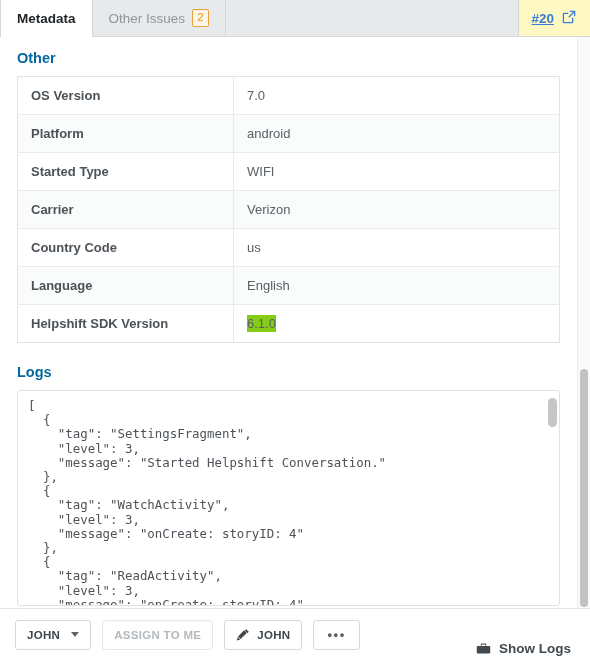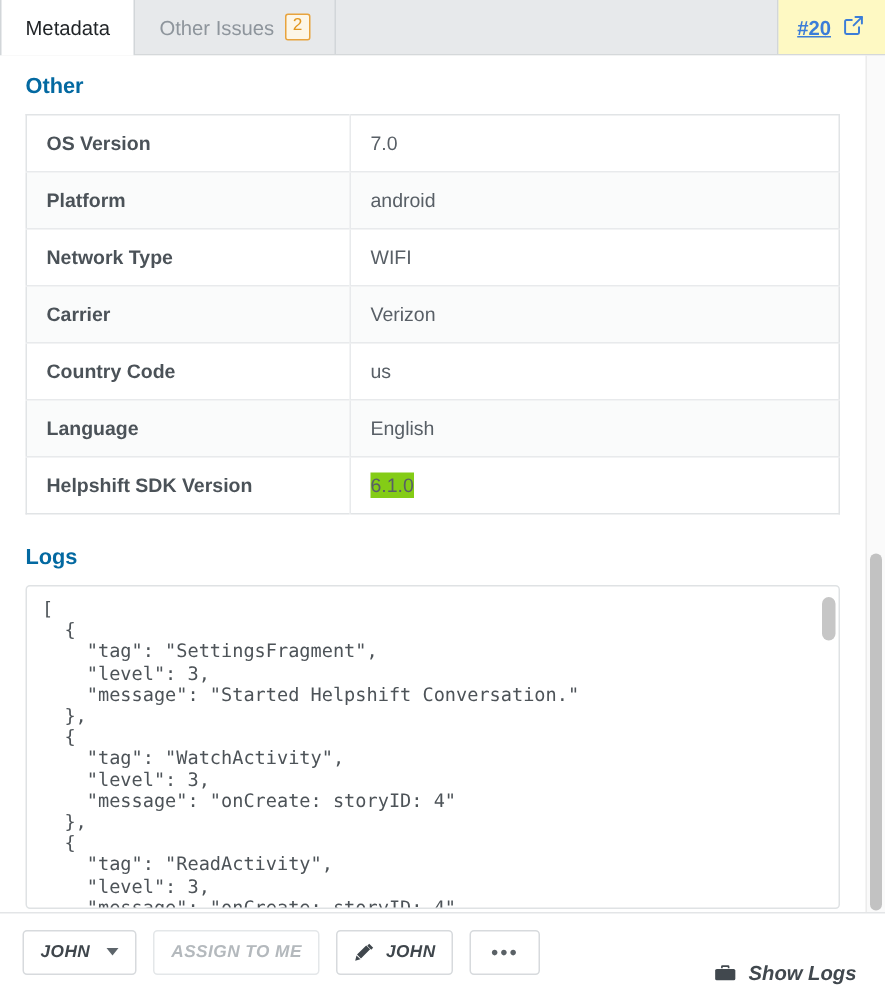--- a/index.html
+++ b/index.html
@@ -43,21 +43,21 @@
     background: #e7e9eb;
     border-right: 1px solid #d2d6d9;
     cursor: pointer;
     white-space: nowrap;
     user-select: none;
   }
   .tab:first-child { border-left: 1px solid #d2d6d9; }
   .tab.active {
     background: #ffffff;
     color: #1f2326;
-    font-weight: normal;
+    font-weight: bold;
     margin-bottom: -1px;
     padding-bottom: 1px;
     border-left: 1px solid #d2d6d9;
   }
   .tab-badge {
     display: inline-flex;
     align-items: center;
     justify-content: center;
     min-width: 17px;
     height: 18px;
@@ -196,21 +196,20 @@
   
   .toolbar {
     flex: 0 0 52px;
     height: 52px;
     border-top: 1px solid #e3e5e7;
     background: #ffffff;
     display: flex;
     align-items: center;
     padding: 0 15px;
     gap: 11px;
-    font-style: italic;
   }
   .btn {
     display: inline-flex;
     align-items: center;
     justify-content: center;
     gap: 7px;
     height: 30px;
     padding: 0 11px;
     border: 1px solid #d7dadd;
     border-radius: 3px;
@@ -287,21 +286,21 @@
         <tbody>
           <tr>
             <td class="meta-key">OS Version</td>
             <td class="meta-val">7.0</td>
           </tr>
           <tr>
             <td class="meta-key">Platform</td>
             <td class="meta-val">android</td>
           </tr>
           <tr>
-            <td class="meta-key">Network Type</td>
+            <td class="meta-key">Started Type</td>
             <td class="meta-val">WIFI</td>
           </tr>
           <tr>
             <td class="meta-key">Carrier</td>
             <td class="meta-val">Verizon</td>
           </tr>
           <tr>
             <td class="meta-key">Country Code</td>
             <td class="meta-val">us</td>
           </tr>

